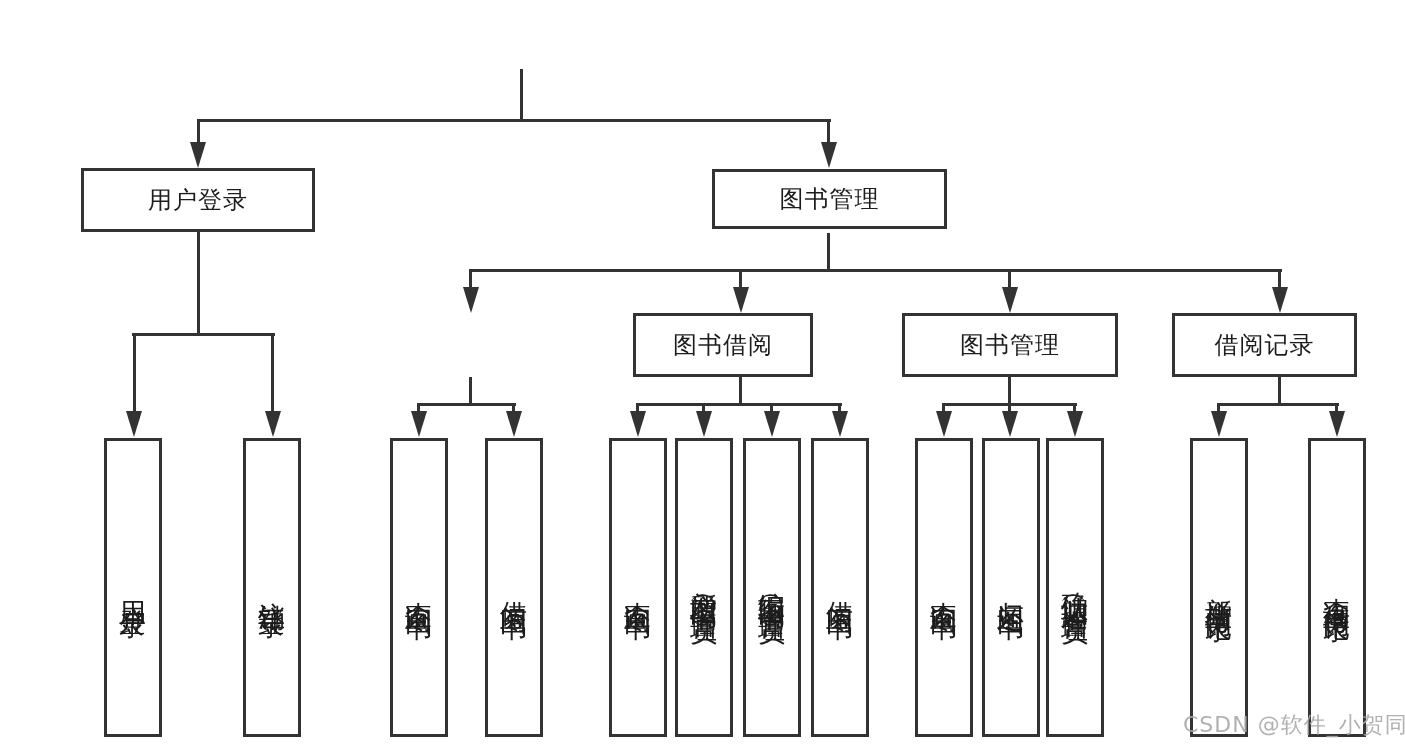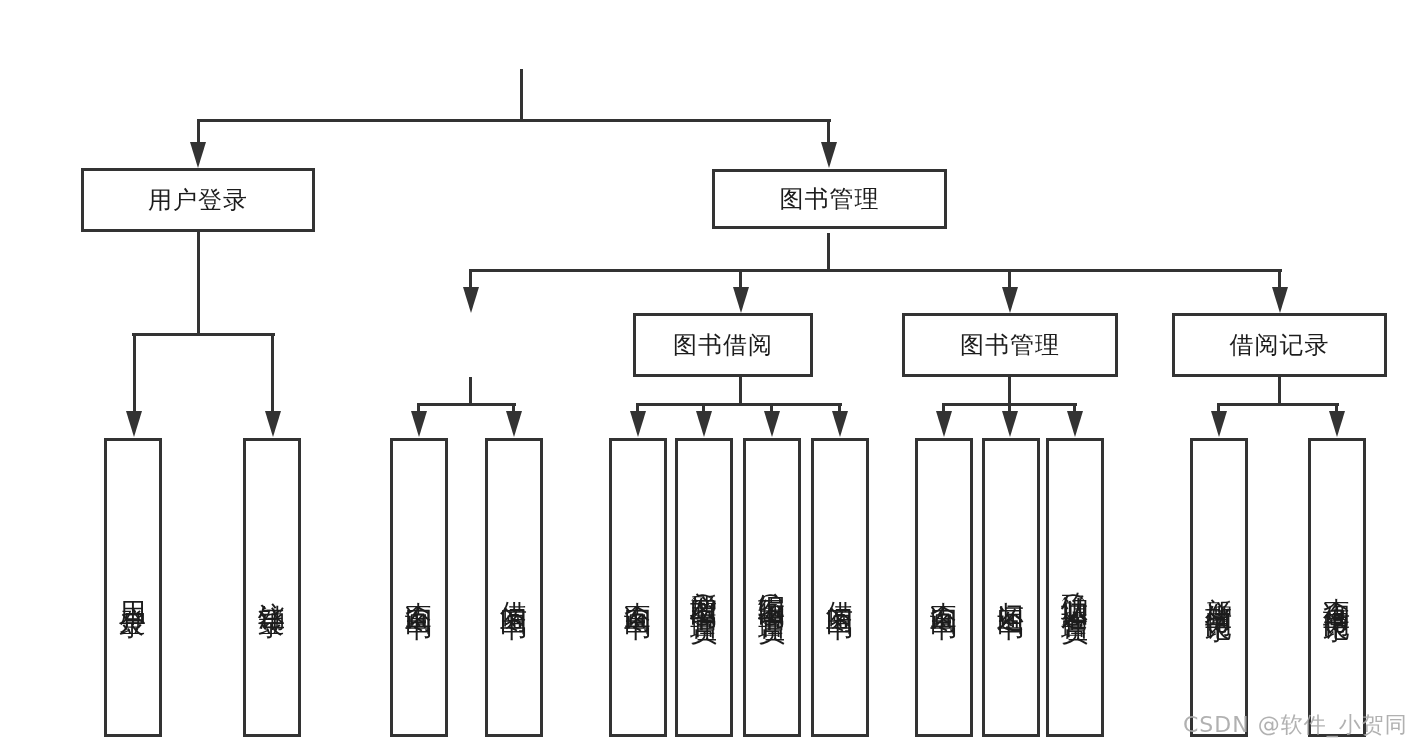--- a/index.html
+++ b/index.html
@@ -76,21 +76,21 @@
   <div class="arr" style="left:1002px; top:287px"></div>
   <div class="vl" style="left:1278px; top:269px; height:20px"></div>
   <div class="arr" style="left:1272px; top:287px"></div>
 
   <div class="node" style="left:633px; top:313px; width:180px; height:64px">
     <span>图书借阅</span>
   </div>
   <div class="node" style="left:902px; top:313px; width:216px; height:64px">
     <span>图书管理</span>
   </div>
-  <div class="node" style="left:1172px; top:313px; width:215px; height:64px">
+  <div class="node" style="left:1172px; top:313px; width:185px; height:64px">
     <span>借阅记录</span>
   </div>
 
   <div class="vl" style="left:469px; top:377px; height:28px"></div>
   <div class="hl" style="left:418px; top:403px; width:98px"></div>
   <div class="vl" style="left:417px; top:403px; height:10px"></div>
   <div class="arr" style="left:411px; top:411px"></div>
   <div class="vl" style="left:512px; top:403px; height:10px"></div>
   <div class="arr" style="left:506px; top:411px"></div>
 

